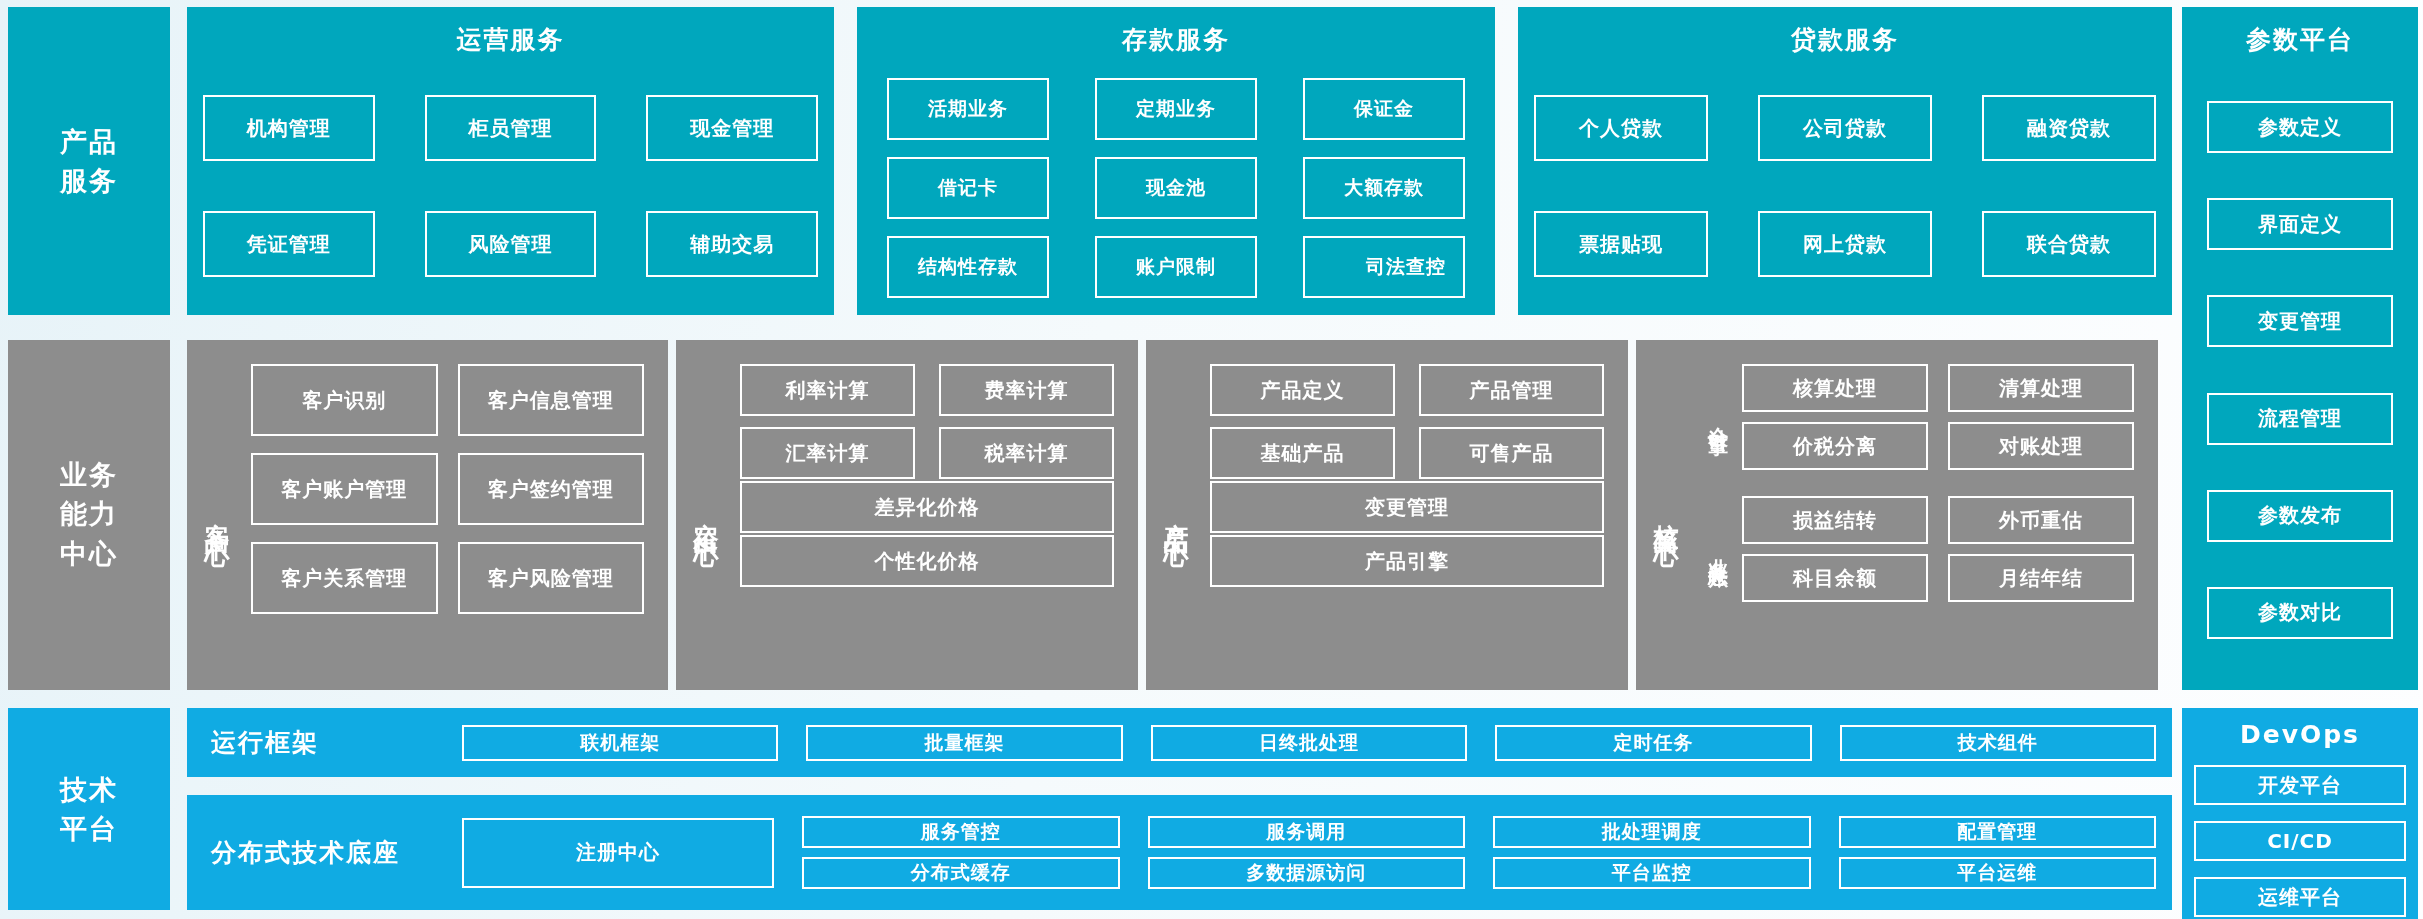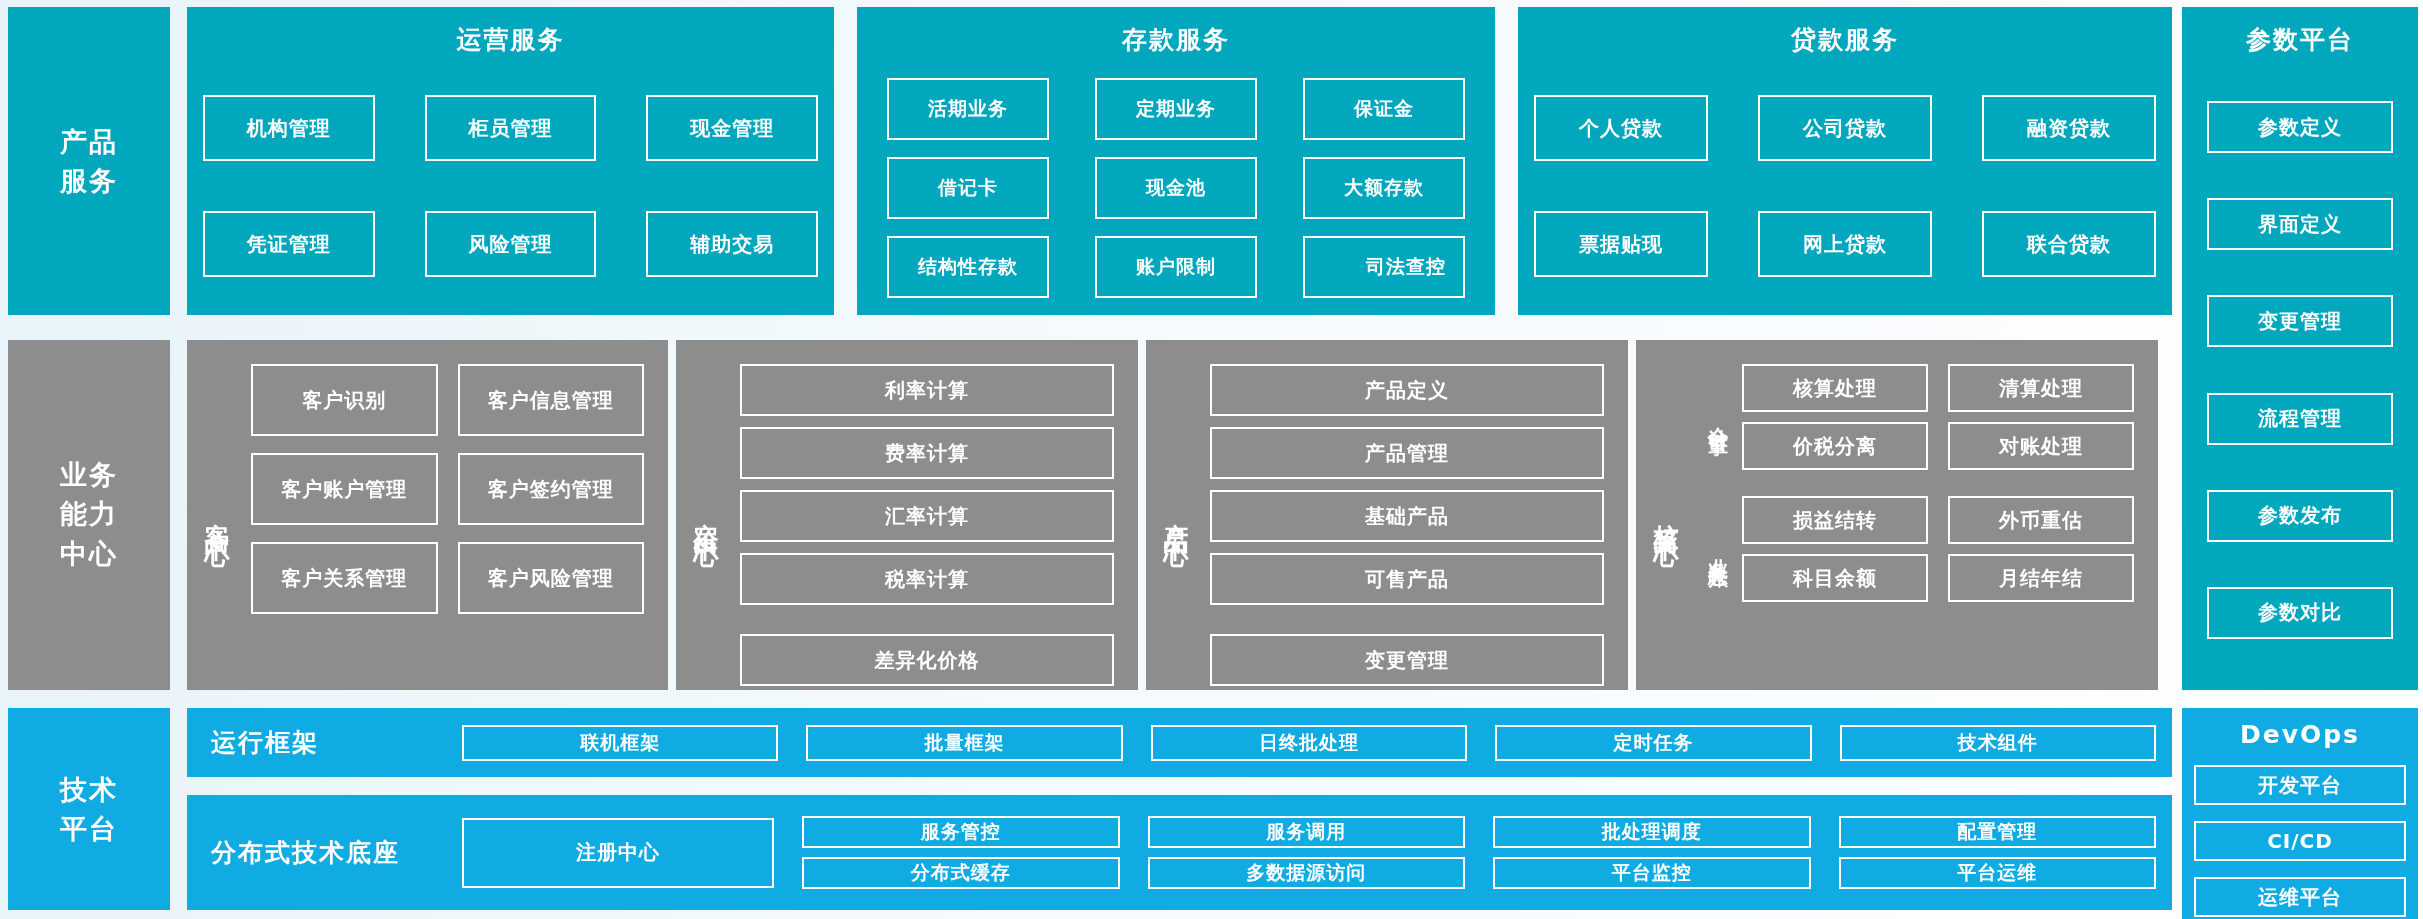--- a/index.html
+++ b/index.html
@@ -52,24 +52,24 @@
     font-size:25px;font-weight:bold;letter-spacing:6px;
     width:60px;flex:0 0 auto;text-align:center;
   }
   .mid-grid-2x3{
     flex:1;display:grid;grid-template-columns:1fr 1fr;
     grid-auto-rows:72px;column-gap:20px;row-gap:17px;
     margin:24px 24px 0 4px;align-content:start;
   }
   .mid-col{flex:1;display:flex;flex-direction:column;margin:24px 24px 0 4px;}
   .pair-grid{
-    display:grid;grid-template-columns:1fr;
+    display:grid;grid-template-columns:1fr 1fr;
     grid-auto-rows:52px;column-gap:24px;row-gap:11px;
   }
-  .wide-box{height:52px;margin-top:29px;flex:0 0 auto;}
+  .wide-box{height:52px;margin-top:2px;flex:0 0 auto;}
   .acc-col{flex:1;display:flex;flex-direction:column;margin:24px 24px 18px 0;}
   .acc-group{display:flex;flex-direction:row;}
   .acc-group + .acc-group{margin-top:26px;}
   .sub-vlabel{
     writing-mode:vertical-rl;text-orientation:upright;
     display:flex;align-items:center;justify-content:center;
     font-size:20px;font-weight:bold;letter-spacing:3px;
     width:46px;flex:0 0 auto;
   }
   .acc-grid{

